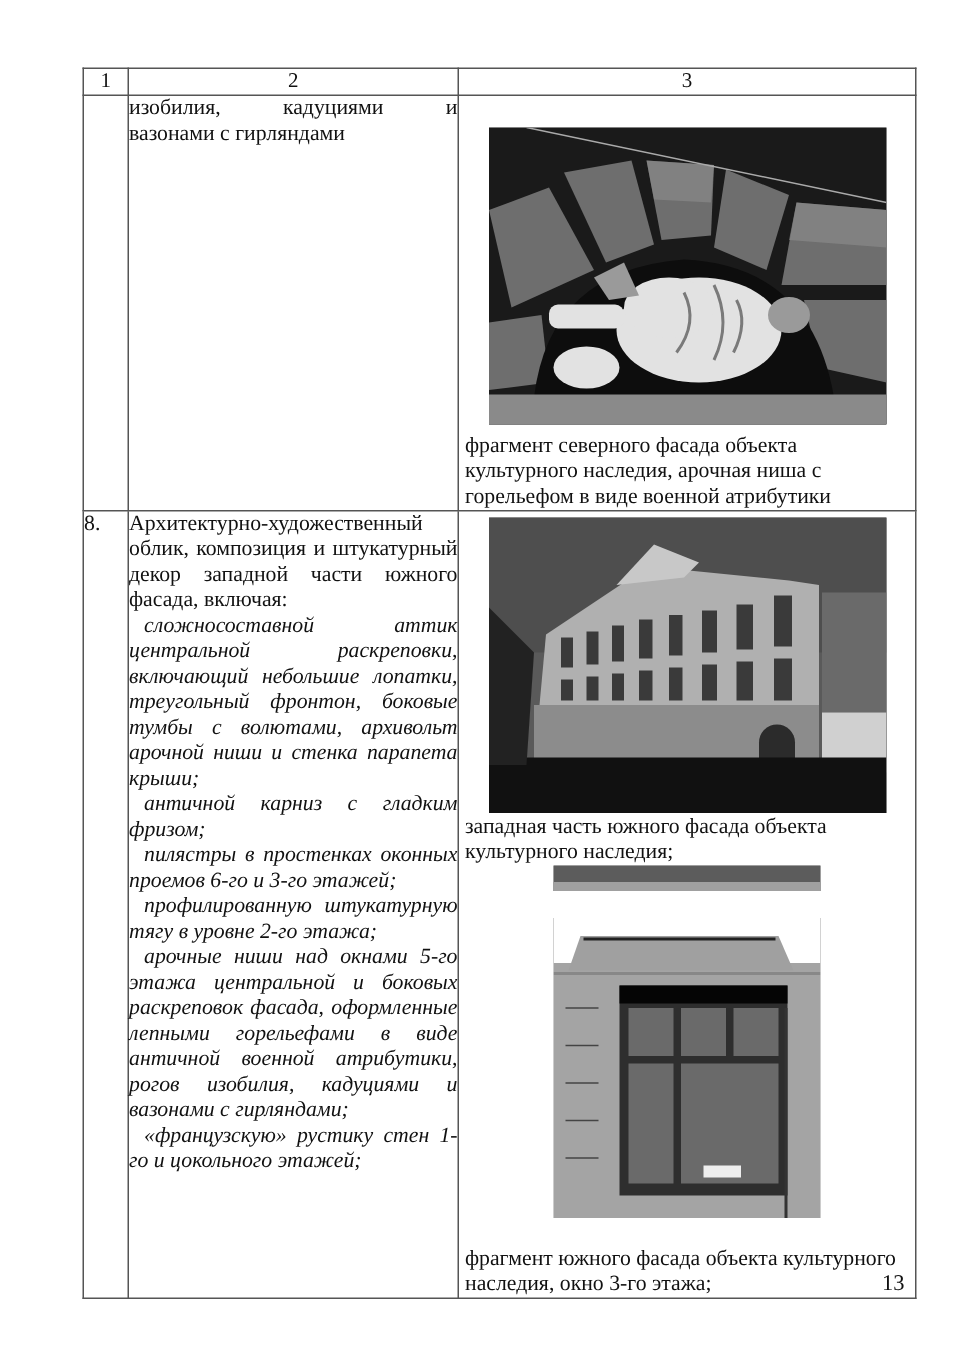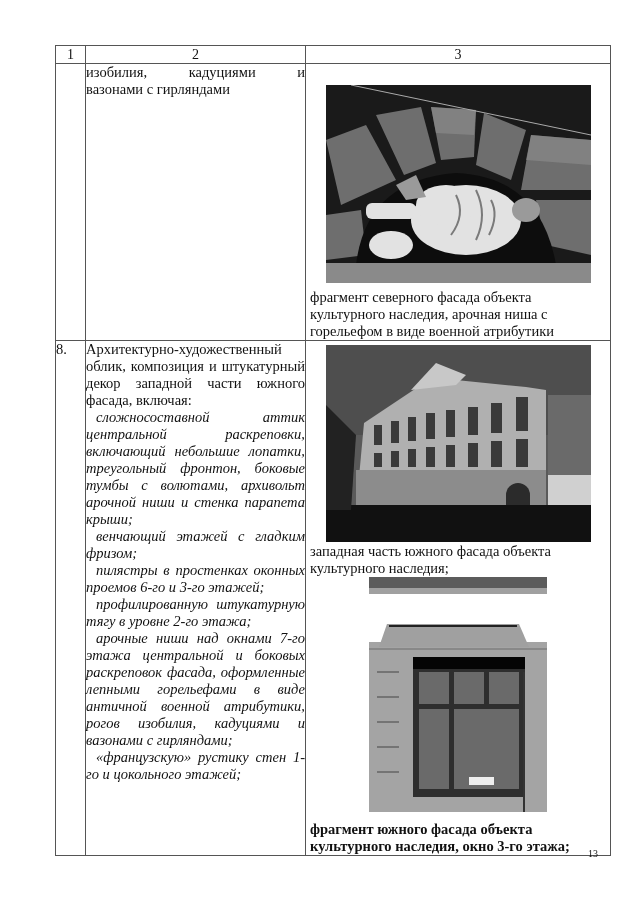--- a/index.html
+++ b/index.html
@@ -27,21 +27,21 @@
 
   
   .ph-north { width: 265px; height: 198px; margin-top: 21px; background: #222; position: relative; overflow: hidden; }
   
   .ph-facade { width: 265px; height: 197px; margin-top: 4px; background: #333; position: relative; overflow: hidden; }
   
   .ph-strip { width: 178px; height: 17px; margin-top: 0; background: #555; position: relative; overflow: hidden; }
   
   .ph-window { width: 178px; height: 200px; margin-top: 18px; background: #a6a6a6; position: relative; overflow: hidden; }
 
-  .pageno { position: absolute; left: 588px; top: 848px; font-size: 10px; }
+  .pageno { position: absolute; left: 588px; top: 848px; font-size: 15px; }
 </style>
 </head>
 <body>
 
 <div class="page">
   <table class="doc">
     <colgroup>
         <col class="c1">
         <col class="c2">
         <col class="c3">
@@ -98,24 +98,24 @@
         </div>
         <p class="cap" style="margin-top:6px;">фрагмент северного фасада объекта культурного наследия, арочная ниша с горельефом в виде военной атрибутики</p>
       </td>
     </tr>
 
     <tr style="height:509px;">
       <td class="num">8.</td>
       <td class="txt">
         <p>Архитектурно-художественный облик, композиция и штукатурный декор западной части южного фасада, включая:</p>
         <p class="ind">сложносоставной аттик центральной раскреповки, включающий небольшие лопатки, треугольный фронтон, боковые тумбы с волютами, архивольт арочной ниши и стенка парапета крыши;</p>
-        <p class="ind">венчающий этажей с гладким фризом;</p>
+        <p class="ind">античной карниз с гладким фризом;</p>
         <p class="ind">пилястры в простенках оконных проемов 6-го и 3-го этажей;</p>
         <p class="ind">профилированную штукатурную тягу в уровне 2-го этажа;</p>
-        <p class="ind">арочные ниши над окнами 7-го этажа центральной и боковых раскреповок фасада, оформленные лепными горельефами в виде античной военной атрибутики, рогов изобилия, кадуциями и вазонами с гирляндами;</p>
+        <p class="ind">арочные ниши над окнами 5-го этажа центральной и боковых раскреповок фасада, оформленные лепными горельефами в виде античной военной атрибутики, рогов изобилия, кадуциями и вазонами с гирляндами;</p>
         <p class="ind">«французскую» рустику стен 1-го и цокольного этажей;</p>
       </td>
       <td class="imgcell">
         <div class="photo ph-facade">
           <svg width="265" height="197" viewBox="0 0 265 197">
             <rect width="265" height="197" fill="#5a5a5a"></rect>
 
             <rect width="265" height="90" fill="#4e4e4e"></rect>
 
             <polygon points="38,78 95,40 130,35 200,42 220,45 220,165 30,165" fill="#b0b0b0"></polygon>
@@ -177,20 +177,20 @@
             <line x1="155" y1="60" x2="155" y2="200" stroke="#333" stroke-width="2"></line>
             <g stroke="#444" stroke-width="1">
               <line x1="8" y1="60" x2="30" y2="60"></line>
                   <line x1="8" y1="85" x2="30" y2="85"></line>
               <line x1="8" y1="110" x2="30" y2="110"></line>
                   <line x1="8" y1="135" x2="30" y2="135"></line>
               <line x1="8" y1="160" x2="30" y2="160"></line>
             </g>
           </svg>
         </div>
-        <p class="cap" style="margin-top:9px;font-weight:bold;">фрагмент южного фасада объекта культурного наследия, окно 3-го этажа;</p>
+        <p class="cap" style="margin-top:19px;">фрагмент южного фасада объекта культурного наследия, окно 3-го этажа;</p>
       </td>
     </tr>
   </tbody>
     </table>
 
   <div class="pageno">13</div>
 </div>
 
 </body></html>

